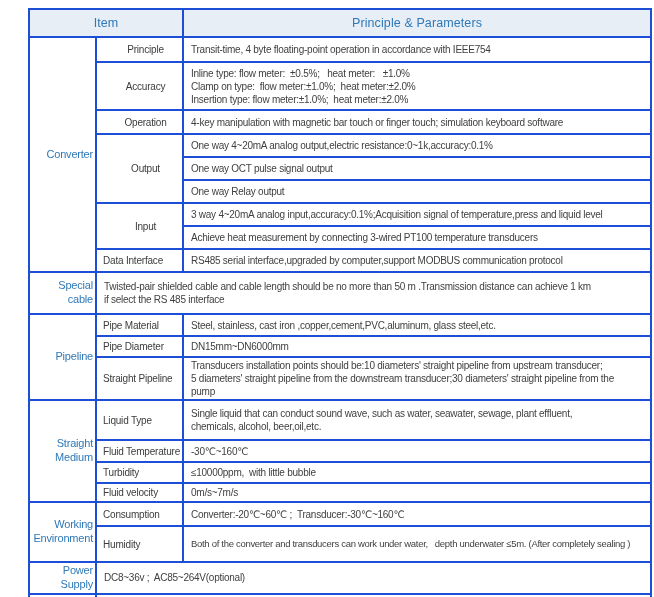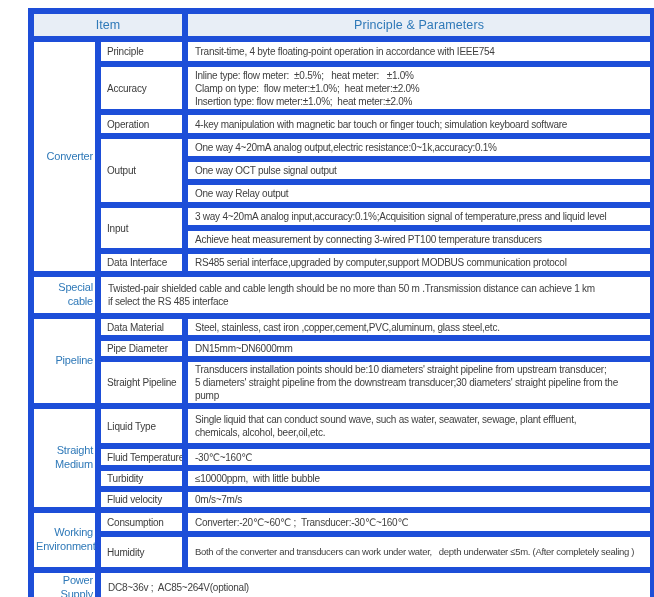--- a/index.html
+++ b/index.html
@@ -5,21 +5,21 @@
   html,body { margin:0; padding:0; background:#ffffff; }
   body { width:654px; height:597px; font-family:"Liberation Sans","DejaVu Sans",sans-serif; }
   table.spec {
     margin:8px 0 0 28px;
     width:622px;
     table-layout:fixed;
     border-collapse:collapse;
     border:2px solid #4e7394;
   }
   table.spec th, table.spec td {
-    border:6px solid #1d4ed8;
+    border:2px solid #1d4ed8;
     vertical-align:middle;
     overflow:hidden;
   }
   th.hdr {
     background:#e8eef6;
     color:#2f79b8;
     font-size:12.5px;
     font-weight:normal;
     text-align:center;
     border-bottom-width:2px;
@@ -33,21 +33,21 @@
     letter-spacing:-0.2px;
     line-height:1.25;
   }
   td.sub {
     color:#3c3c3c;
     font-size:10px;
     letter-spacing:-0.2px;
     white-space:nowrap;
     padding:1px 2px 1px 6px;
   }
-  td.sub.center { text-align:left; padding-left:6px; }
+  td.sub.center { text-align:center; padding-left:14px; }
   td.val {
     color:#3f3f3f;
     font-size:10px;
     letter-spacing:-0.25px;
     padding:1px 16px 1px 7px;
     line-height:1.3;
   }
   td.val.single { white-space:pre; }
   td.val.multi  { white-space:pre-wrap; }
   td.val.tight  { font-size:9.5px; letter-spacing:-0.3px; white-space:pre; }
@@ -114,21 +114,21 @@
     </tr>
 
     <tr class="st" style="height:42px">
       <td class="group">Special cable</td>
       <td class="val multi" colspan="2">Twisted-pair shielded cable and cable length should be no more than 50 m .Transmission distance can achieve 1 km
 if select the RS 485 interface</td>
     </tr>
 
     <tr class="st" style="height:22px">
       <td class="group" rowspan="3">Pipeline</td>
-      <td class="sub">Data Material</td>
+      <td class="sub">Pipe Material</td>
       <td class="val single">Steel, stainless, cast iron ,copper,cement,PVC,aluminum, glass steel,etc.</td>
     </tr>
     <tr style="height:21px">
       <td class="sub">Pipe Diameter</td>
       <td class="val single">DN15mm~DN6000mm</td>
     </tr>
     <tr style="height:24px">
       <td class="sub">Straight Pipeline</td>
       <td class="val multi">Transducers installation points should be:10 diameters' straight pipeline from upstream transducer;
 5 diameters' straight pipeline from the downstream transducer;30 diameters' straight pipeline from the pump</td>

